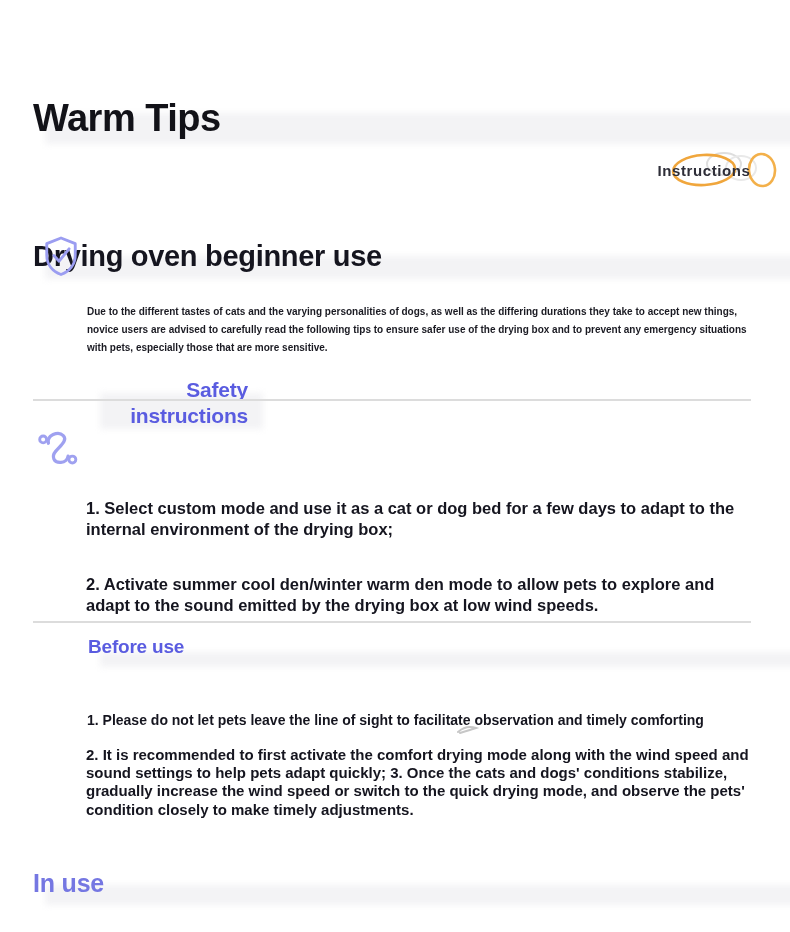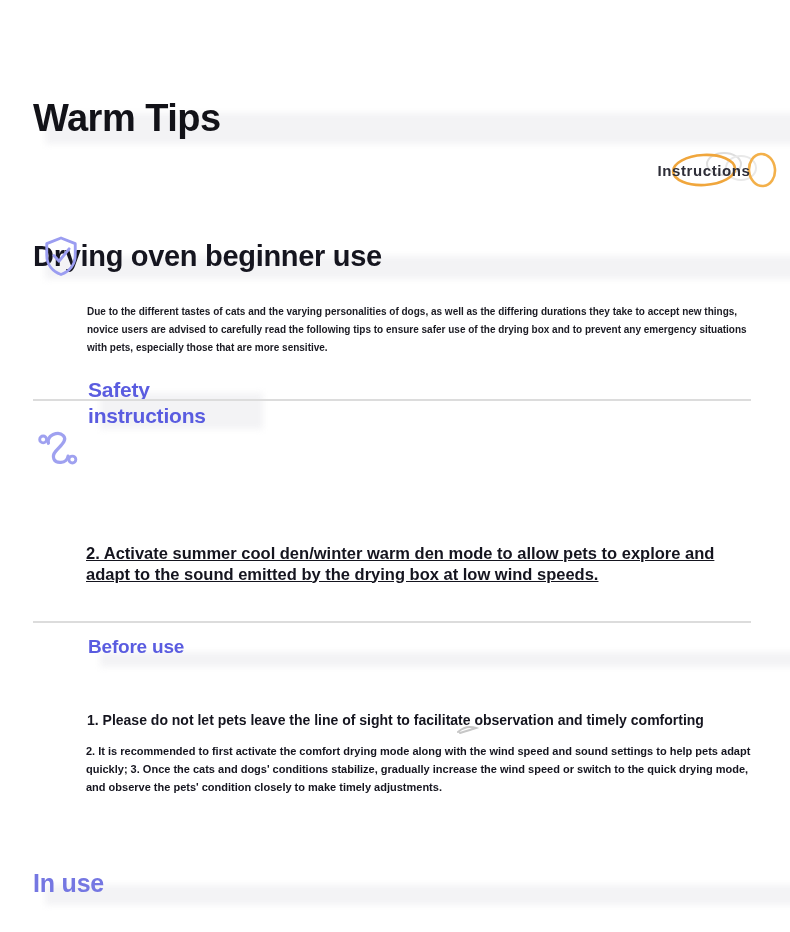--- a/index.html
+++ b/index.html
@@ -33,50 +33,50 @@
   .badge-label{
     position:absolute;left:0;top:0;width:76px;height:100%;
     display:flex;align-items:center;justify-content:center;
     font-size:15px;font-weight:700;letter-spacing:0.6px;color:#2e2e38;
   }
   .section-heading{
     font-weight:700;color:#5a5ce0;
   }
   .safety-heading{
     left:88px;top:226px;width:160px;
-    font-size:21px;line-height:26px;letter-spacing:-0.2px;
+    font-size:21px;line-height:26px;letter-spacing:-0.2px;text-align:right;
   }
   .safety-body{
     left:87px;top:293px;width:668px;
     font-size:10px;line-height:18.2px;font-weight:700;color:#1a1a22;
   }
   .divider{
     left:33px;width:718px;height:2px;background:#dcdcdc;
   }
   .divider-1{top:399px;}
   .divider-2{top:621px;}
   .before-heading{
     left:88px;top:433px;font-size:19px;letter-spacing:-0.2px;
   }
   .before-item{
     left:86px;width:676px;
     font-size:16.5px;line-height:21px;font-weight:700;color:#15151f;
   }
   .before-item-1{top:481px;}
-  .before-item-2{top:526px;text-decoration:underline;}
+  .before-item-2{top:557px;}
   .inuse-heading{
     left:33px;top:644px;font-size:25px;color:#7577e2;letter-spacing:-0.2px;
   }
   .inuse-item-1{
     left:87px;top:698px;width:680px;
     font-size:14px;line-height:17px;font-weight:700;color:#15151f;
   }
   .inuse-item-2{
     left:86px;top:731px;width:678px;
-    font-size:11px;line-height:18.2px;font-weight:700;color:#15151f;
+    font-size:15px;line-height:18.2px;font-weight:700;color:#15151f;
   }
   .icon-box svg{display:block;}
   .shield-box{left:42px;top:235px;width:38px;height:42px;}
   .link-box{left:35px;top:426px;width:46px;height:46px;}
   .smudge-box{left:456px;top:722px;width:28px;height:12px;}
 </style>
 </head>
 <body>
 
 <div class="canvas">
@@ -106,20 +106,21 @@
   <div class="abs divider divider-1"></div>
 
   <div class="abs icon-box link-box">
     <svg width="46" height="46" viewBox="0 0 48 48">
       <path d="M14 18 C12 10 24 4.5 29.5 10 C34.5 15 26 21 21.5 26.5 C17 32 19.5 38.5 27 38 C31.5 37.7 34 34.5 34.5 31.5" fill="none" stroke="#9fa1f0" stroke-width="3.4" stroke-linecap="round"></path>
       <circle cx="8.5" cy="14" r="3.6" fill="none" stroke="#9fa1f0" stroke-width="3"></circle>
       <circle cx="39" cy="35" r="3.6" fill="none" stroke="#9fa1f0" stroke-width="3"></circle>
     </svg>
   </div>
   <div class="abs section-heading before-heading ghost">Before use</div>
+  <p class="abs before-item before-item-1">1. Select custom mode and use it as a cat or dog bed for a few days to adapt to the internal environment of the drying box;</p>
   <p class="abs before-item before-item-2">2. Activate summer cool den/winter warm den mode to allow pets to explore and adapt to the sound emitted by the drying box at low wind speeds.</p>
 
   <div class="abs divider divider-2"></div>
 
   <div class="abs section-heading inuse-heading ghost">In use</div>
   <p class="abs inuse-item-1">1. Please do not let pets leave the line of sight to facilitate observation and timely comforting</p>
   <p class="abs inuse-item-2">2. It is recommended to first activate the comfort drying mode along with the wind speed and sound settings to help pets adapt quickly; 3. Once the cats and dogs' conditions stabilize, gradually increase the wind speed or switch to the quick drying mode, and observe the pets' condition closely to make timely adjustments.</p>
 
   <div class="abs smudge-box">
     <svg width="28" height="12" viewBox="0 0 28 12">

